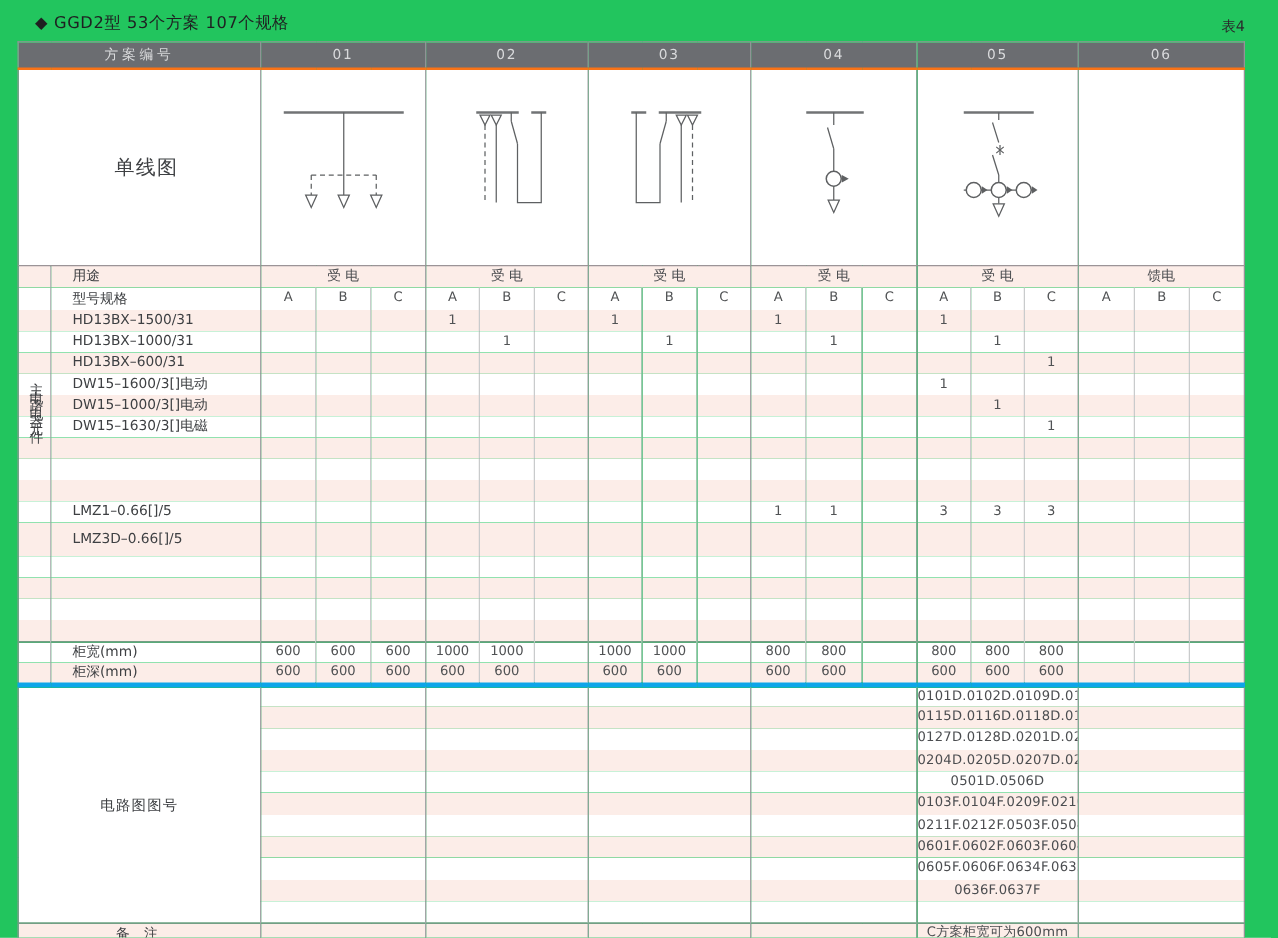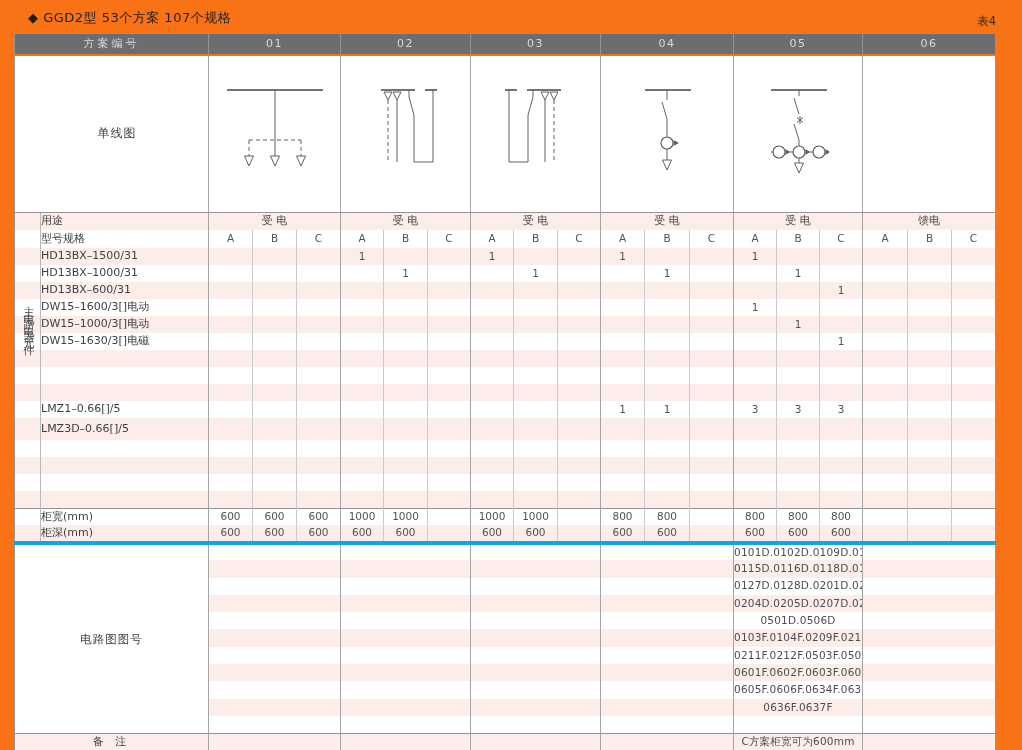--- a/index.html
+++ b/index.html
@@ -1,32 +1,32 @@
 <!DOCTYPE html>
 <html><head>
 <meta charset="utf-8">
 <style>
   html,body{margin:0;padding:0;}
   body{background:#e8e8e8;font-family:"DejaVu Sans","Liberation Sans",sans-serif;}
-  #page{position:relative;width:1022px;height:750px;background:#f97316;overflow:hidden;}
+  #page{position:relative;width:1022px;height:750px;background:#22c55e;overflow:hidden;}
   #title{position:absolute;left:28px;top:9px;font-size:13px;color:#1f1f21;letter-spacing:.5px;}
   #tag{position:absolute;right:26px;top:14px;font-size:11.5px;color:#2a2a2c;}
   table{position:absolute;left:14px;top:33px;width:981px;border-collapse:collapse;table-layout:fixed;
         border:1px solid #939597;border-bottom:2px solid #6f7173;}
   td{padding:0;font-size:11px;color:#4b4d50;text-align:center;vertical-align:middle;
      overflow:hidden;white-space:nowrap;line-height:1.1;}
   tr.hdr td{background:#6b6d71;color:#d9dadc;border-bottom:2px solid #f97316;border-left:1px solid #919396;
             font-size:11px;letter-spacing:1.5px;}
   tr.hdr td.hl{border-left:none;letter-spacing:3px;}
   tr.dg td{border-left:1px solid #a2a4a6;border-bottom:1px solid #9b9497;background:#fff;vertical-align:top;}
-  tr.dg td.dlbl{border-left:none;vertical-align:middle;font-size:12px;color:#3e4043;letter-spacing:1px;padding-left:11px;}
+  tr.dg td.dlbl{border-left:none;vertical-align:middle;font-size:16px;color:#3e4043;letter-spacing:1px;padding-left:11px;}
   tr.p td{background:#fcede8;}
   tr.w td{background:#ffffff;}
   .st{border-right:1px solid #b7b9bb;}
-  .lbl{text-align:left;color:#3e4043;}
+  .lbl{text-align:left;padding-left:17px;color:#3e4043;}
   .sA{border-left:1px solid #a2a4a6;}
   .sv{border-left:1px solid #c9cbcc;}
   .v{font-size:10.5px;color:#505254;}
   tr.sec-top td{border-top:1px solid #8f9193;}
   tr.sec-bot td{border-bottom:4px solid #0ea5e9;}
   tr.rem td{border-top:1px solid #8f9193;}
   .cs{border-left:1px solid #a2a4a6;font-size:10.5px;letter-spacing:.2px;color:#4b4d50;}
   .clbl{background:#ffffff;text-align:center;padding-left:0;font-size:11.5px;color:#3e4043;letter-spacing:1px;}
   .rlbl{text-align:center;font-size:11px;color:#3e4043;letter-spacing:4px;}
   .rnote{font-size:10.5px;color:#4b4d50;}
@@ -405,21 +405,21 @@
           <td class="v sA">1</td>
           <td class="v sv">1</td>
           <td class="v sv"></td>
           <td class="v sA">3</td>
           <td class="v sv">3</td>
           <td class="v sv">3</td>
           <td class="v sA"></td>
           <td class="v sv"></td>
           <td class="v sv"></td>
         </tr>
-        <tr class="p" style="height: 22px;">
+        <tr class="p" style="height: 27px;">
           <td class="st"></td>
           <td class="lbl">LMZ3D–0.66[]/5</td>
           <td class="v sA"></td>
           <td class="v sv"></td>
           <td class="v sv"></td>
           <td class="v sA"></td>
           <td class="v sv"></td>
           <td class="v sv"></td>
           <td class="v sA"></td>
           <td class="v sv"></td>

